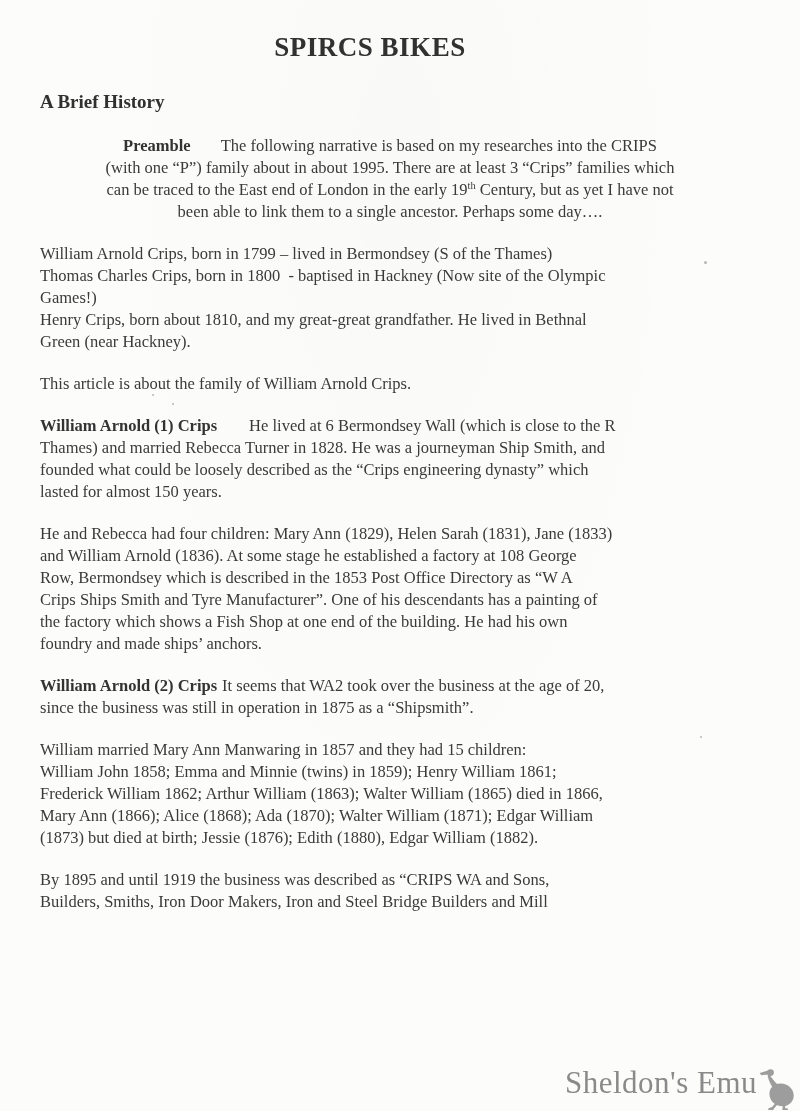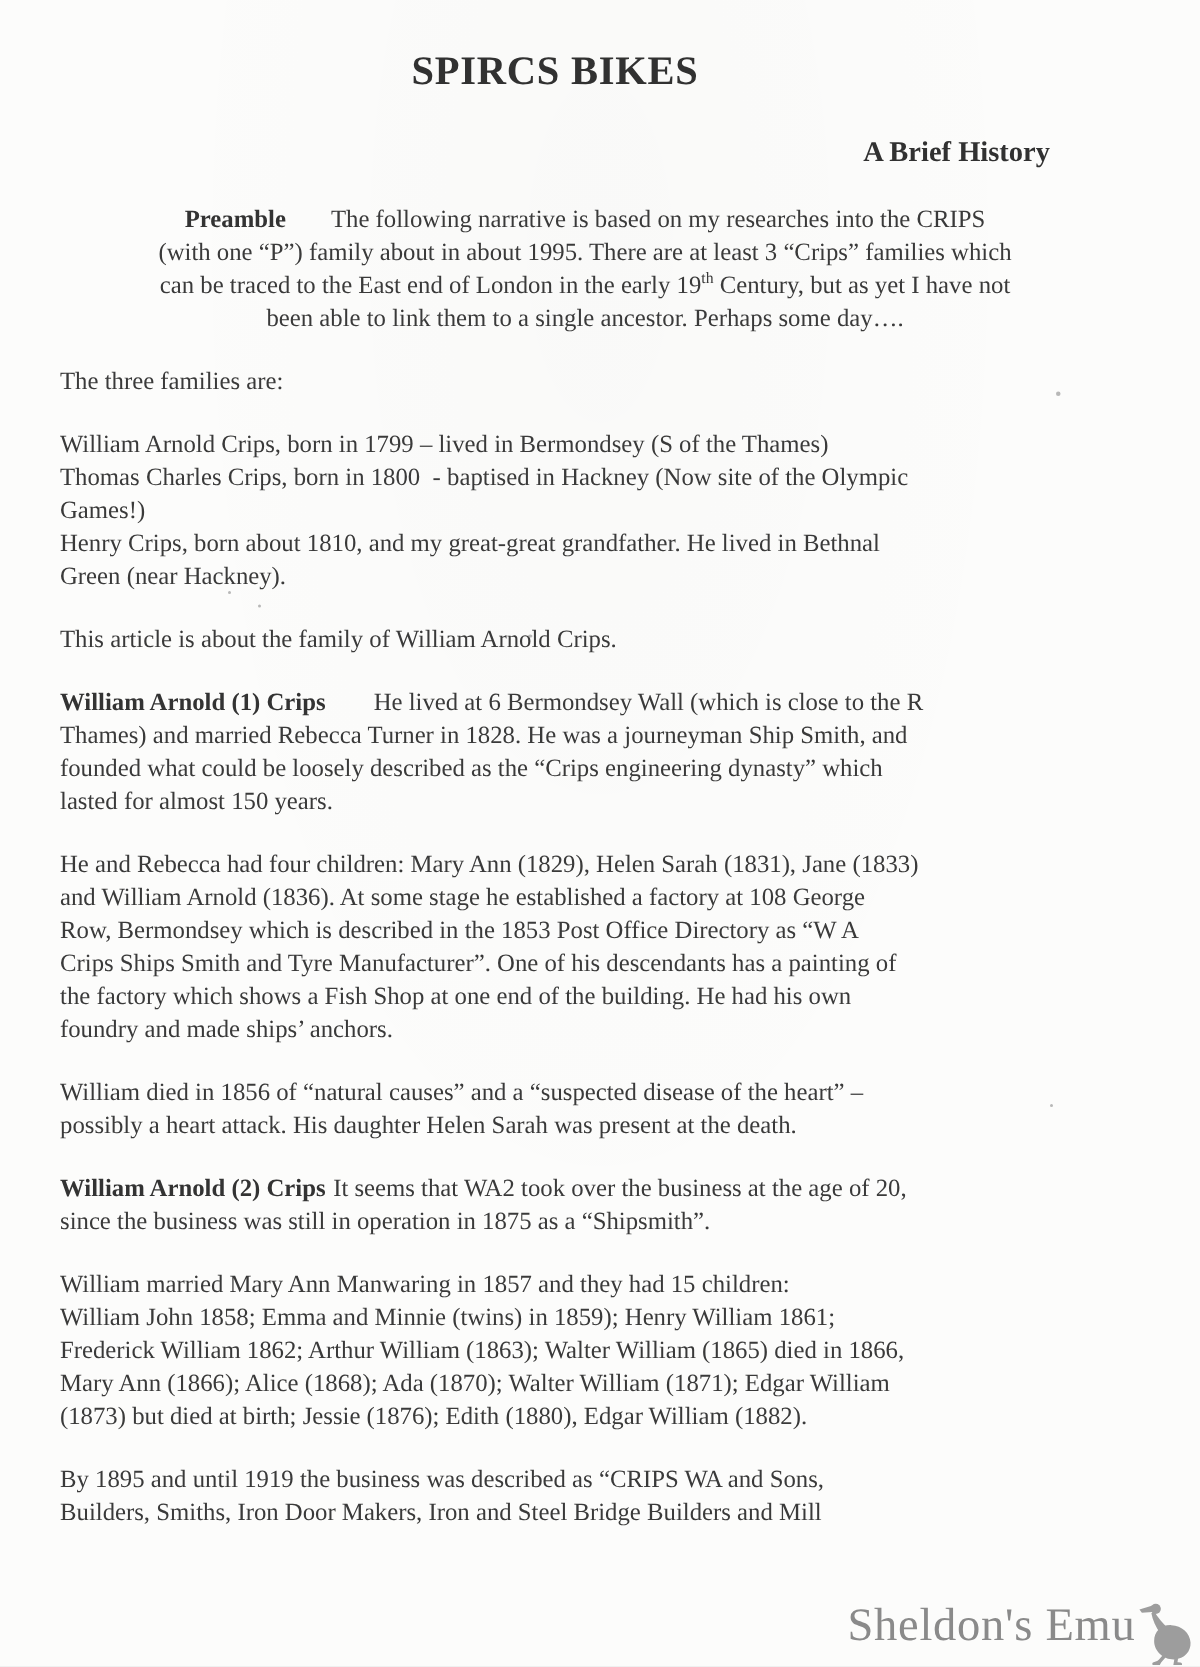--- a/index.html
+++ b/index.html
@@ -13,21 +13,21 @@
     font-family:"Liberation Serif","DejaVu Serif",serif;
     color:#3a3a3a;
   }
   .doc{position:absolute;left:40px;top:0;width:700px;}
   .title{
     margin:32px 0 0;width:660px;text-align:center;
     font-size:27px;line-height:30px;font-weight:bold;color:#313131;
     letter-spacing:0.5px;
   }
   .subtitle{
-    margin:28px 0 0;width:660px;text-align:right;
+    margin:28px 0 0;width:660px;text-align:left;
     font-size:19px;line-height:24px;font-weight:bold;color:#313131;
   }
   .para{margin:0 0 20px;font-size:16.5px;line-height:22px;}
   .para.first{margin-top:21px;text-align:center;}
   .ptext{white-space:pre-line;}
   .lead{font-weight:bold;color:#333;}
   .lead-tab{margin-right:30px;}
   .lead-gap{margin-right:32px;}
   .lead-sp{margin-right:5px;}
   sup.ord{font-size:10.5px;vertical-align:super;line-height:0;}
@@ -49,21 +49,20 @@
 
     <div class="title">SPIRCS BIKES</div>
 
     <div class="subtitle">A Brief History</div>
 
     <p class="para first"><b class="lead lead-tab">Preamble</b><span class="ptext">The following narrative is based on my researches into the CRIPS
 (with one “P”) family about in about 1995. There are at least 3 “Crips” families which
 can be traced to the East end of London in the early 19</span><sup class="ord">th</sup><span class="ptext"> Century, but as yet I have not
 been able to link them to a single ancestor. Perhaps some day….</span></p>
 
-    <p class="para"><span class="ptext">The three families are:</span></p>
 
     <p class="para"><span class="ptext">William Arnold Crips, born in 1799 – lived in Bermondsey (S of the Thames)
 Thomas Charles Crips, born in 1800&nbsp; - baptised in Hackney (Now site of the Olympic
 Games!)
 Henry Crips, born about 1810, and my great-great grandfather. He lived in Bethnal
 Green (near Hackney).</span></p>
 
     <p class="para"><span class="ptext">This article is about the family of William Arnold Crips.</span></p>
 
     <p class="para"><b class="lead lead-gap">William Arnold (1) Crips</b><span class="ptext">He lived at 6 Bermondsey Wall (which is close to the R
@@ -71,22 +70,20 @@
 founded what could be loosely described as the “Crips engineering dynasty” which
 lasted for almost 150 years.</span></p>
 
     <p class="para"><span class="ptext">He and Rebecca had four children: Mary Ann (1829), Helen Sarah (1831), Jane (1833)
 and William Arnold (1836). At some stage he established a factory at 108 George
 Row, Bermondsey which is described in the 1853 Post Office Directory as “W A
 Crips Ships Smith and Tyre Manufacturer”. One of his descendants has a painting of
 the factory which shows a Fish Shop at one end of the building. He had his own
 foundry and made ships’ anchors.</span></p>
 
-    <p class="para"><span class="ptext">William died in 1856 of “natural causes” and a “suspected disease of the heart” –
-possibly a heart attack. His daughter Helen Sarah was present at the death.</span></p>
 
     <p class="para"><b class="lead lead-sp">William Arnold (2) Crips</b><span class="ptext">It seems that WA2 took over the business at the age of 20,
 since the business was still in operation in 1875 as a “Shipsmith”.</span></p>
 
     <p class="para"><span class="ptext">William married Mary Ann Manwaring in 1857 and they had 15 children:
 William John 1858; Emma and Minnie (twins) in 1859); Henry William 1861;
 Frederick William 1862; Arthur William (1863); Walter William (1865) died in 1866,
 Mary Ann (1866); Alice (1868); Ada (1870); Walter William (1871); Edgar William
 (1873) but died at birth; Jessie (1876); Edith (1880), Edgar William (1882).</span></p>
 

